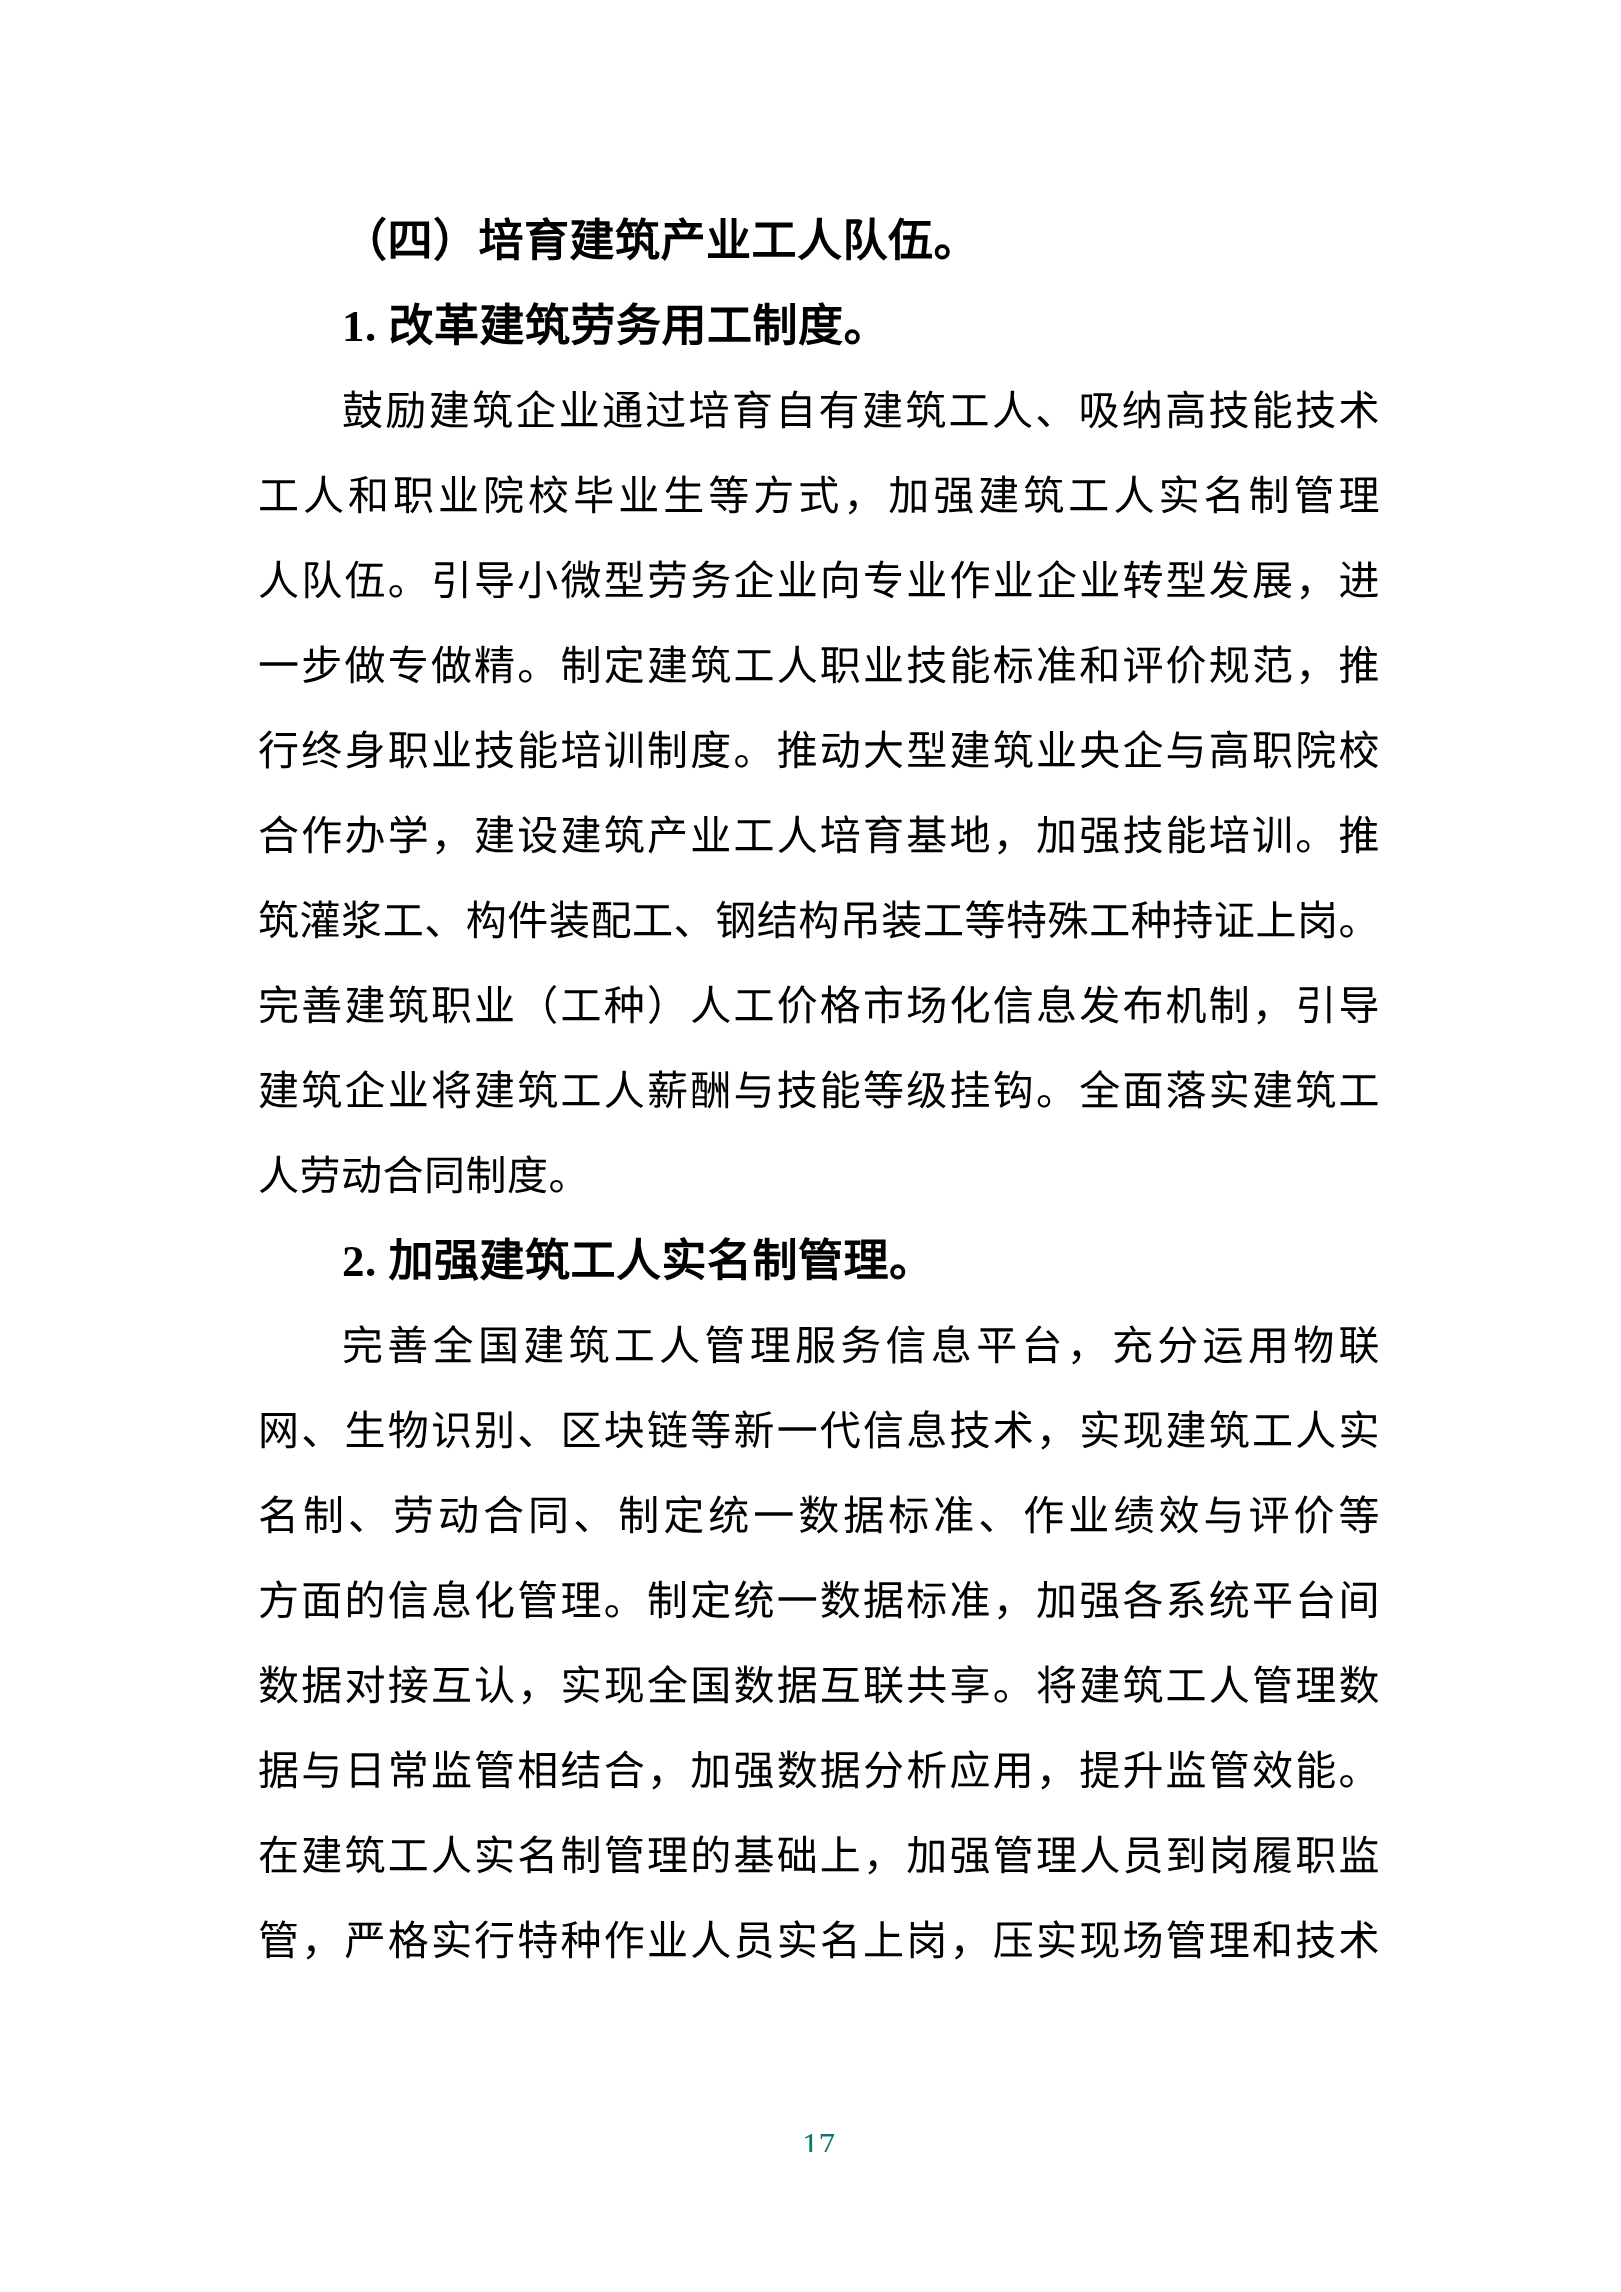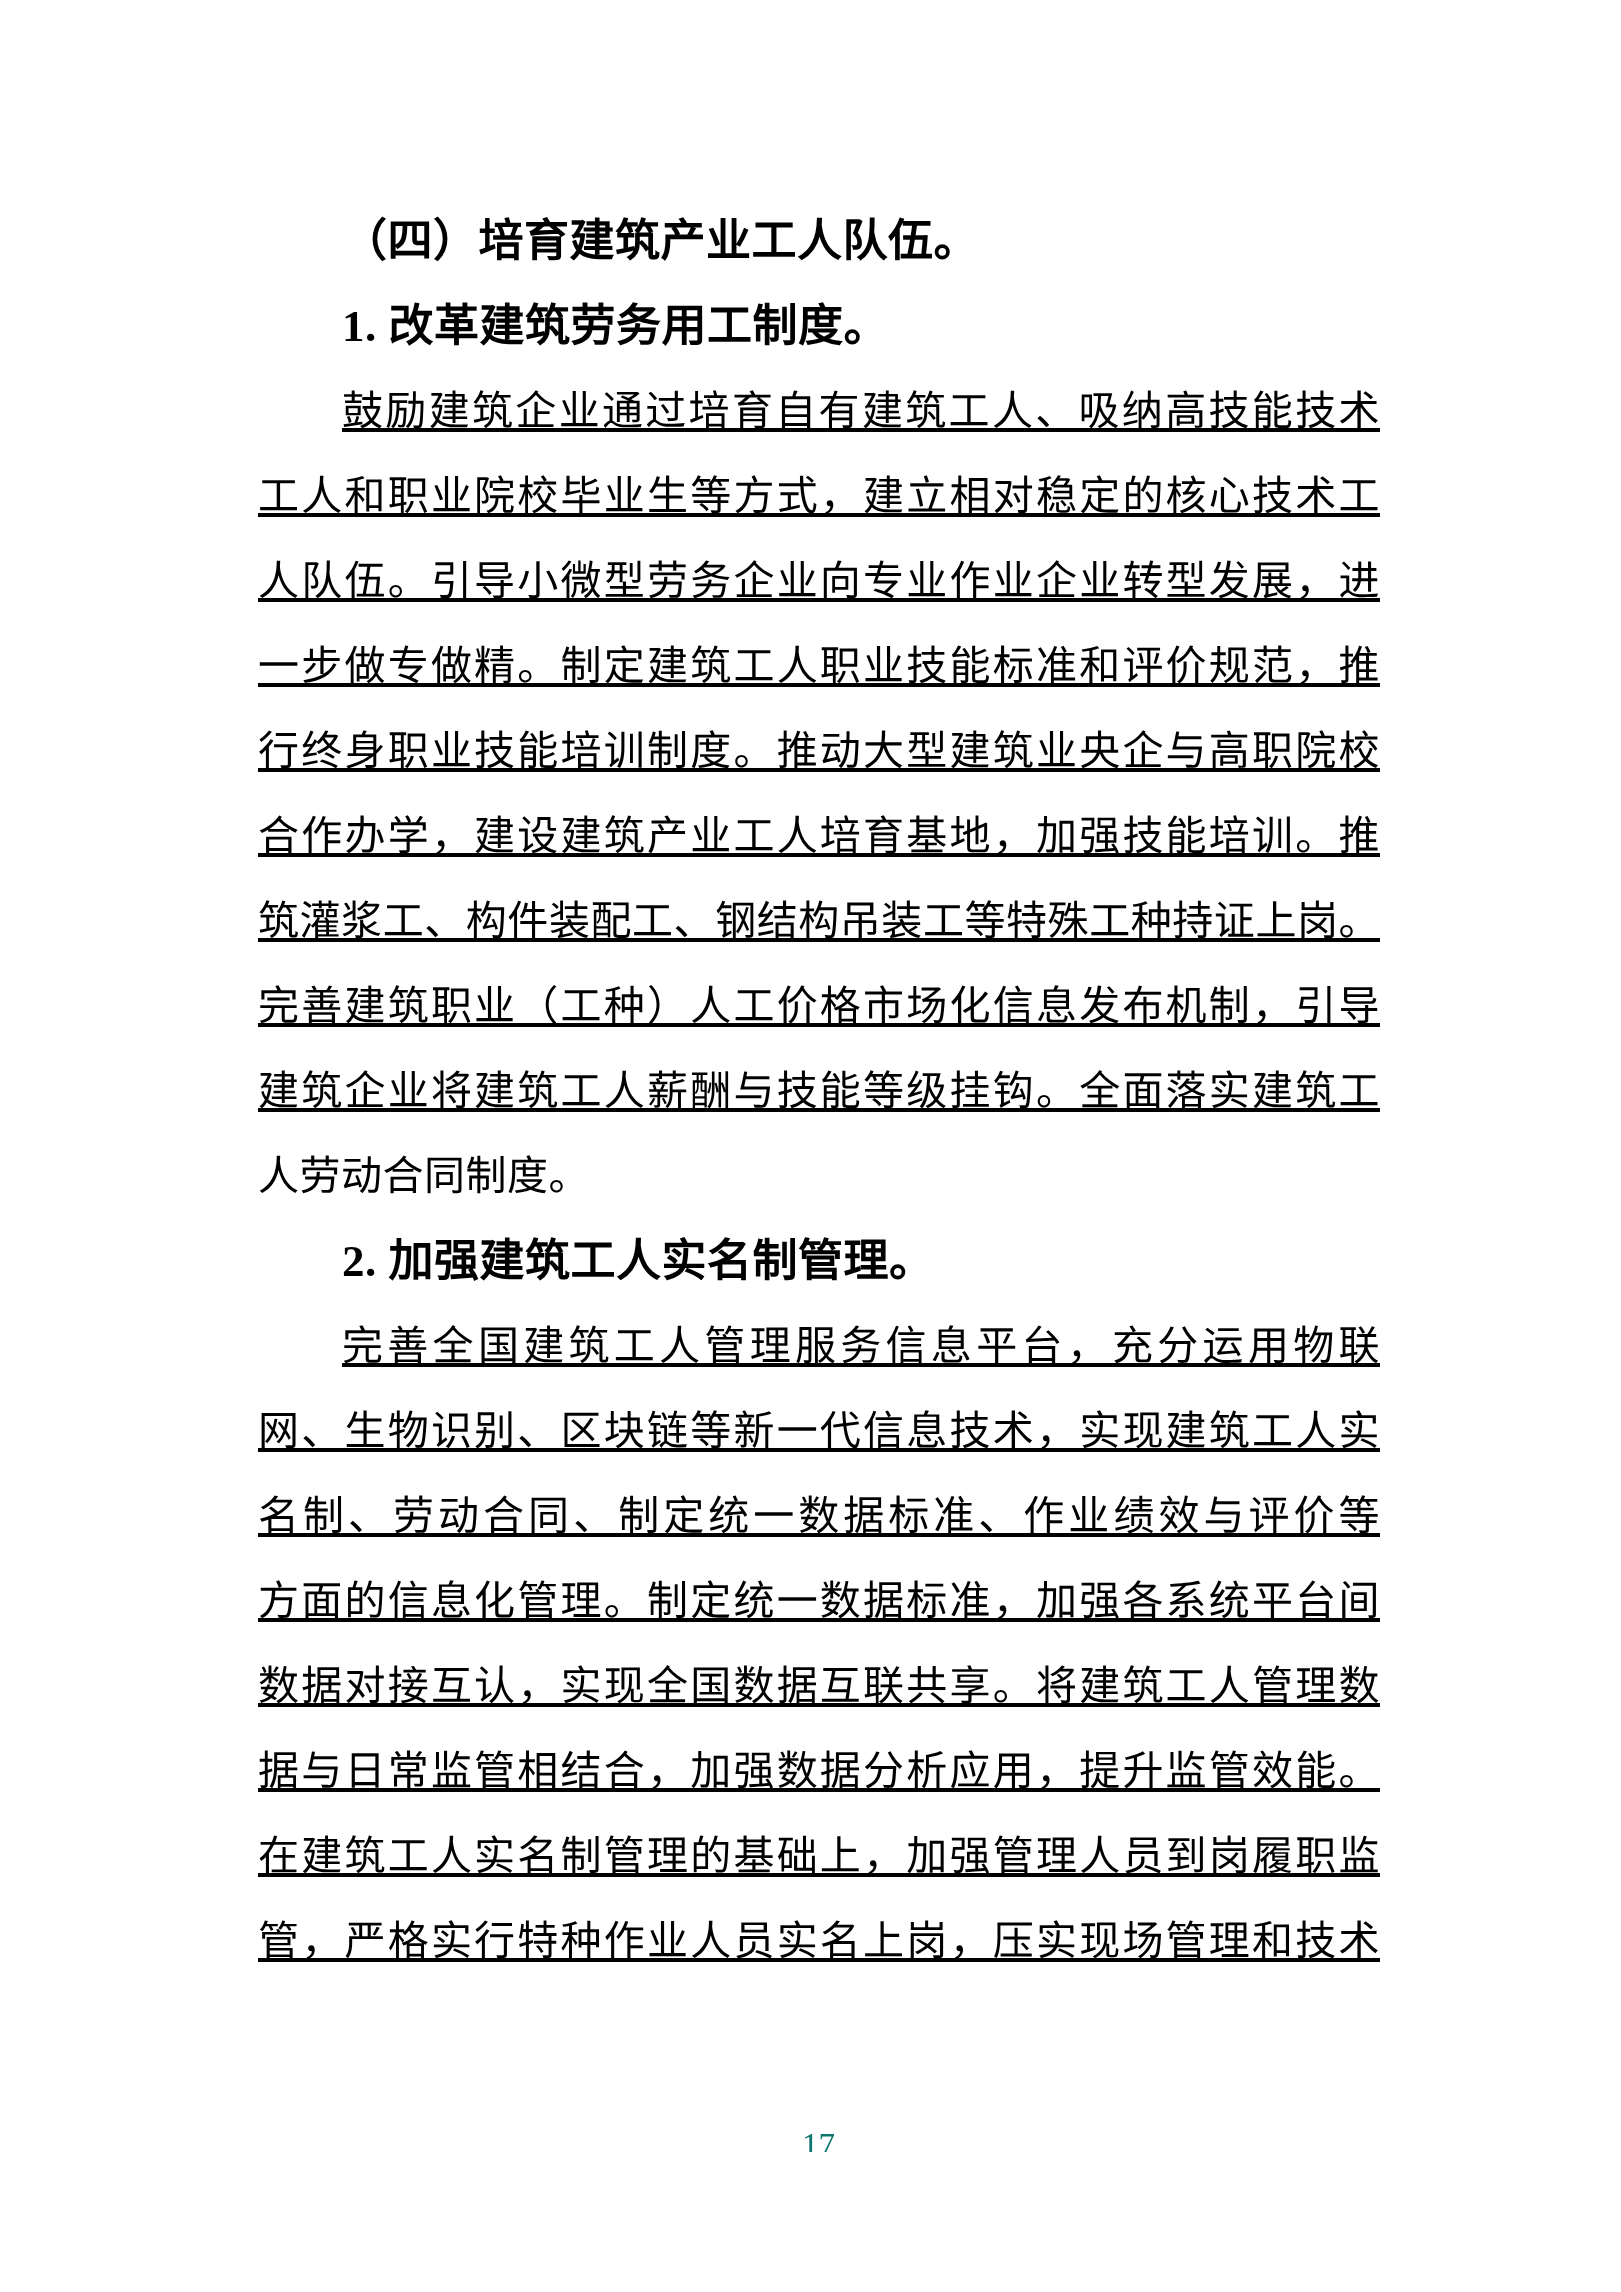--- a/index.html
+++ b/index.html
@@ -34,42 +34,41 @@
     font-weight: 700;
     font-size: 45px;
   }
   .line.indent {
     text-indent: 84px;
   }
   .line.justify {
     text-align: justify;
     text-align-last: justify;
     text-justify: inter-character;
-    text-decoration: underline;
   }
   .page-number {
     position: absolute;
     left: 0;
     top: 2127px;
     width: 100%;
     text-align: center;
     font-size: 33px;
     color: #0f766e;
     font-family: Liberation Serif, serif;
   }
 </style>
 </head>
 <body>
 
 <div class="page" style="background: rgb(255, 255, 255); color: rgb(0, 0, 0);">
   <div class="text-column" id="text-column">
       <div class="line heading indent">（四）培育建筑产业工人队伍。</div>
       <div class="line heading indent">1. 改革建筑劳务用工制度。</div>
       <div class="line indent justify">鼓励建筑企业通过培育自有建筑工人、吸纳高技能技术</div>
-      <div class="line justify">工人和职业院校毕业生等方式，建立相对稳定的核心技术工</div>
+      <div class="line justify">工人和职业院校毕业生等方式，加强建筑工人实名制管理</div>
       <div class="line justify">人队伍。引导小微型劳务企业向专业作业企业转型发展，进</div>
       <div class="line justify">一步做专做精。制定建筑工人职业技能标准和评价规范，推</div>
       <div class="line justify">行终身职业技能培训制度。推动大型建筑业央企与高职院校</div>
       <div class="line justify">合作办学，建设建筑产业工人培育基地，加强技能培训。推</div>
       <div class="line justify">筑灌浆工、构件装配工、钢结构吊装工等特殊工种持证上岗。</div>
       <div class="line justify">完善建筑职业（工种）人工价格市场化信息发布机制，引导</div>
       <div class="line justify">建筑企业将建筑工人薪酬与技能等级挂钩。全面落实建筑工</div>
       <div class="line">人劳动合同制度。</div>
       <div class="line heading indent">2. 加强建筑工人实名制管理。</div>
       <div class="line indent justify">完善全国建筑工人管理服务信息平台，充分运用物联</div>

